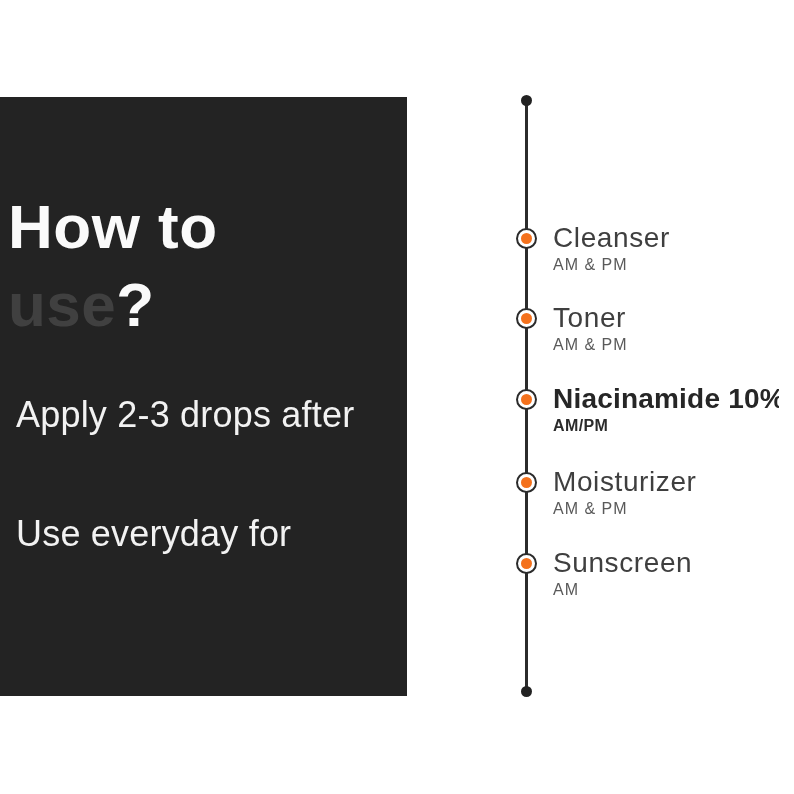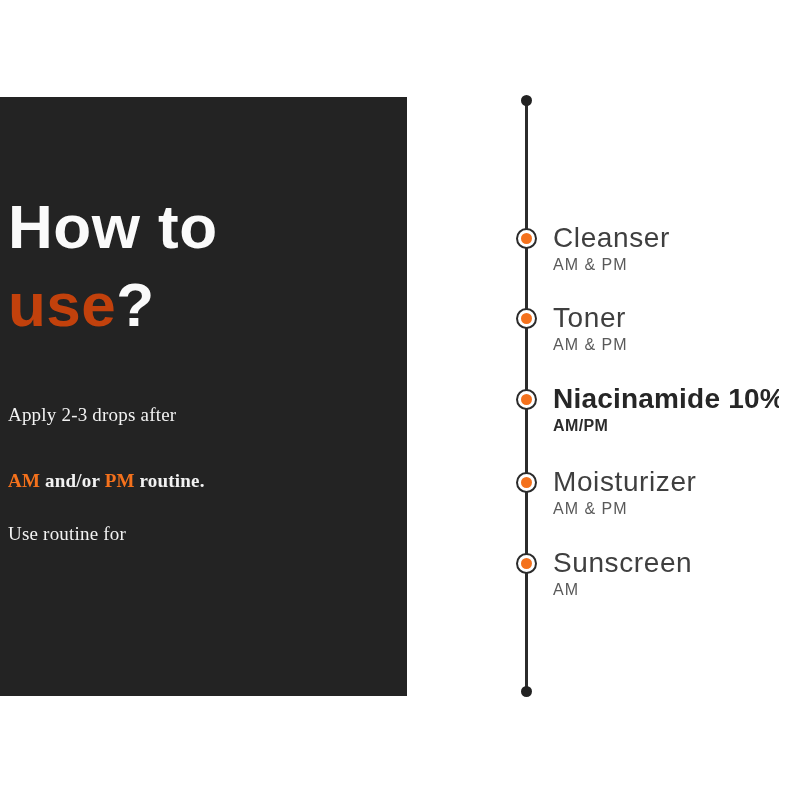--- a/index.html
+++ b/index.html
@@ -30,31 +30,30 @@
     position: absolute;
     left: 8px;
     top: 188px;
     font-size: 62px;
     line-height: 78px;
     font-weight: 800;
     letter-spacing: 0.5px;
     color: #fafafa;
     white-space: pre-line;
   }
-  .heading .accent { color: #c2410c; }
+  .heading .accent { color: #404040; }
 
   .para {
     position: absolute;
-    left: 8px;
+    left: 16px;
     color: #f2f2f2;
-    font-size: 19px;
+    font-size: 36px;
     line-height: 33px;
     font-weight: 400;
     letter-spacing: 0.2px;
-    font-family: Liberation Serif, serif;
   }
   .para-1 { top: 398px; }
   .para-2 { top: 517px; }
   .para .bold-line { font-weight: 700; }
   .para .accent { color: #f4711c; font-weight: 700; }
 
   
   .t-line {
     position: absolute;
     left: 525px;
@@ -128,25 +127,24 @@
 
 <div class="canvas">
 
   <div class="panel"></div>
 
   <div class="heading"><span>How to</span><br><span class="accent">use</span><span>?</span></div>
 
   <div class="para para-1">
     <span>Apply 2-3 drops after</span><br>
     <br>
-    <span class="bold-line"><span class="accent">AM</span><span> and/or </span><span class="accent">PM</span><span> routine.</span></span>
   </div>
 
   <div class="para para-2">
-    <span>Use routine for</span><br>
+    <span>Use everyday for</span><br>
   </div>
 
   <div class="t-line"></div>
   <div class="t-enddot top"></div>
   <div class="t-enddot bottom"></div>
 
   <div class="t-item" style="top:228px">
     <span class="t-node">
         <span class="t-dot"></span>
       </span>

